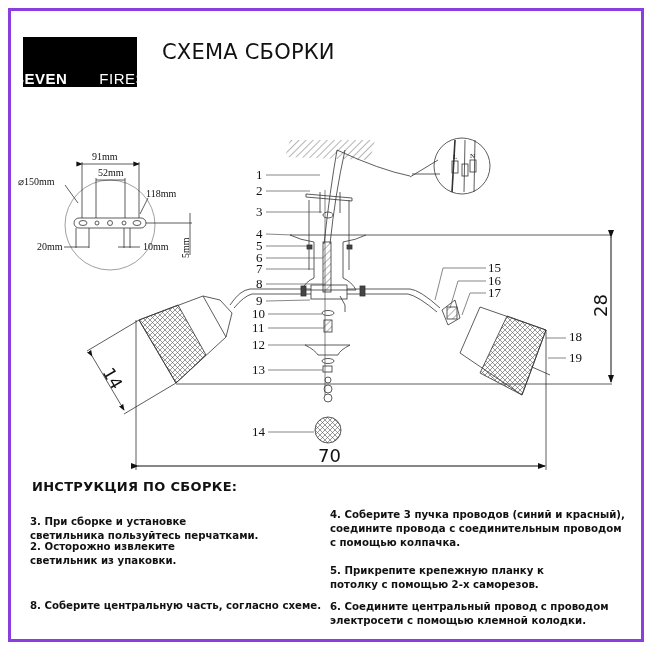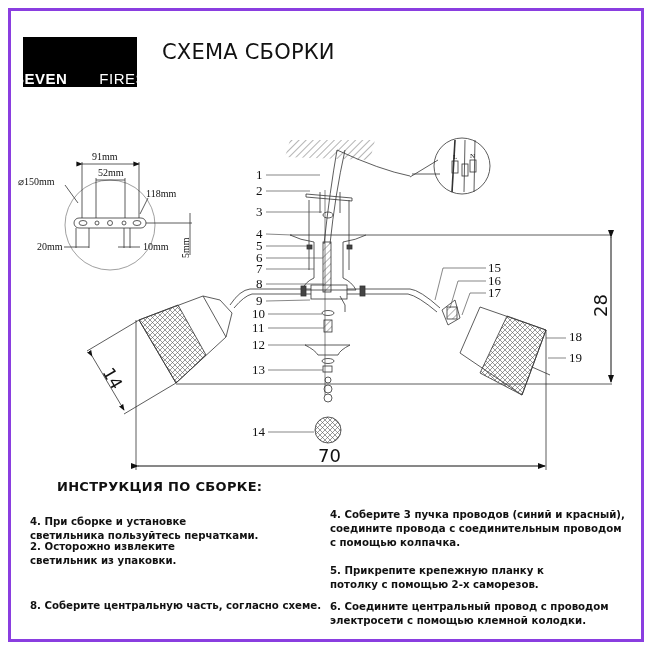--- a/index.html
+++ b/index.html
@@ -4,21 +4,21 @@
   <style>
     html, body { margin: 0; padding: 0; background: #ffffff; }
     body { width: 650px; height: 650px; position: relative; overflow: hidden; font-family: "DejaVu Sans", sans-serif; }
     .frame { position: absolute; left: 8px; top: 8px; width: 630px; height: 628px; border: 3px solid #8a3ee0; box-sizing: content-box; }
     .logo { position: absolute; left: 11px; top: 37px; width: 114px; height: 50px; background: #000; color: #fff; display: flex; align-items: flex-end; justify-content: center; font-family: "Liberation Sans", sans-serif; font-size: 15px; letter-spacing: 0.5px; margin-left: 12px; }
     .logo b { font-weight: 700; }
     .logo span.light { font-weight: 400; padding-left: 32px; }
     .dims { position: absolute; left: 10px; top: 98px; width: 116px; text-align: right; font-family: "Liberation Sans", sans-serif; font-size: 12.5px; line-height: 16px; color: #111; }
     .title { position: absolute; left: 162px; top: 36px; font-family: "DejaVu Sans", sans-serif; font-size: 21px; line-height: 32px; color: #111; font-weight: 400; letter-spacing: 0.2px; }
     svg.drawing { position: absolute; left: 0; top: 0; }
-    .ins-head { position: absolute; left: 32px; top: 479px; font-family: "DejaVu Sans", sans-serif; font-size: 13px; font-weight: 600; color: #111; letter-spacing: 0.3px; margin-left: 25px; }
+    .ins-head { position: absolute; left: 32px; top: 479px; font-family: "DejaVu Sans", sans-serif; font-size: 13px; font-weight: 600; color: #111; letter-spacing: 0.3px; }
     .ins { position: absolute; font-family: "DejaVu Sans", sans-serif; font-size: 10.2px; line-height: 14px; color: #111; font-weight: 600; white-space: pre-line; }
   </style>
 </head>
 <body>
 
 <div class="frame"></div>
 
 <div class="logo">
   <b>SEVEN</b>
     <span class="light">FIRES</span>
@@ -209,21 +209,21 @@
     <path d="M486 268 L443 268 L435 300"></path>
     <path d="M486 281 L458 281 L450 308"></path>
     <path d="M486 293 L470 293 L462 315"></path>
     <line x1="546" y1="338" x2="566" y2="338"></line>
     <line x1="548" y1="358" x2="566" y2="358"></line>
   </g>
 </svg>
 
 <div class="ins-head">ИНСТРУКЦИЯ ПО СБОРКЕ:</div>
 
-<div class="ins" style="left:30px; top:515px;">4. При сборке и установке
+<div class="ins" style="left:30px; top:515px;">3. При сборке и установке
 светильника пользуйтесь перчатками.</div>
 <div class="ins" style="left:30px; top:540px;">2. Осторожно извлеките
 светильник из упаковки.</div>
 <div class="ins" style="left:30px; top:599px;">8. Соберите центральную часть, согласно схеме.</div>
 <div class="ins" style="left:330px; top:508px;">4. Соберите 3 пучка проводов (синий и красный),
 соедините провода с соединительным проводом
 с помощью колпачка.</div>
 <div class="ins" style="left:330px; top:564px;">5. Прикрепите крепежную планку к
 потолку с помощью 2-х саморезов.</div>
 <div class="ins" style="left:330px; top:600px;">6. Соедините центральный провод с проводом

